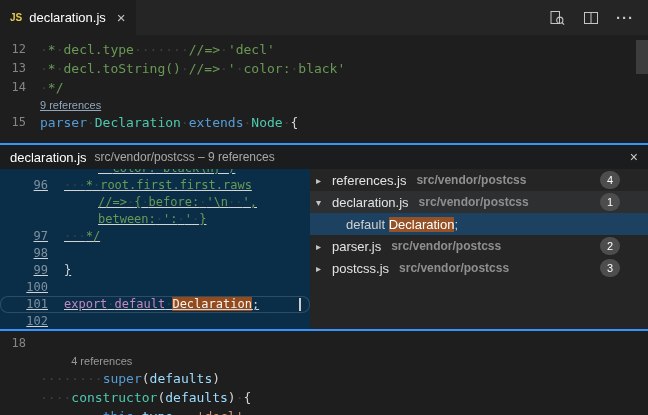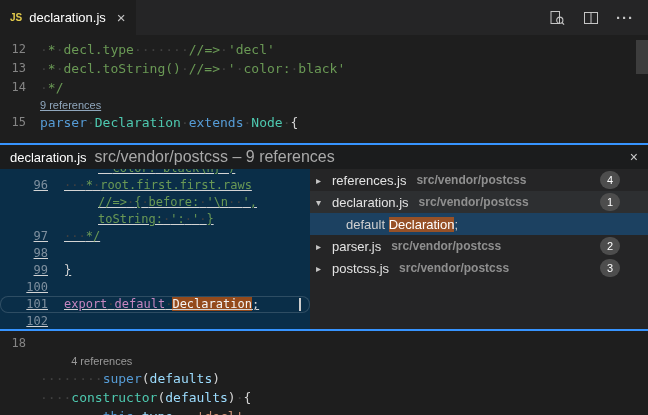--- a/index.html
+++ b/index.html
@@ -35,21 +35,21 @@
             font-family:"Liberation Sans",sans-serif;}
   .lens-row.link{color:#90a7bd;text-decoration:underline;cursor:pointer;}
 
   .editor-top{height:108px;padding-top:5px;box-sizing:border-box;position:relative;}
   .scrollbar{position:absolute;top:40px;right:0;width:12px;height:34px;background:rgba(121,121,121,0.35);}
 
   
   .peek{border-top:2px solid #3794ff;border-bottom:2px solid #3794ff;}
   .peek-header{height:24px;background:#1b1c1d;display:flex;align-items:center;padding:0 10px;}
   .peek-title{color:#ffffff;font-size:13px;}
-  .peek-info{color:#a9a9a9;font-size:16px;margin-left:8px;}
+  .peek-info{color:#a9a9a9;font-size:12px;margin-left:8px;}
   .peek-close{margin-left:auto;color:#cccccc;font-size:14px;cursor:pointer;line-height:1;}
   .peek-body{display:flex;height:160px;}
   .peek-editor{width:310px;flex:none;background:#0a2e48;overflow:hidden;}
   .peek-editor .code-line{height:17px;line-height:17px;font-size:12px;text-decoration:underline;}
   .peek-editor .gutter{width:48px;padding-right:8px;color:#7f909f;}
   .peek-editor .clip{margin-top:-9px;}
   .peek-editor .wrap .content{padding-left:34px;}
   .peek-editor .current{box-shadow:inset 0 0 0 1px rgba(255,255,255,0.15);border-radius:8px;}
 
   .peek-results{flex:1;background:#252526;overflow:hidden;}
@@ -130,21 +130,21 @@
         <div class="code-line">
           <span class="gutter">96</span>
           <span class="content"><span class="tk-ws">···</span><span class="tk-cm">*</span><span class="tk-ws">·</span><span class="tk-cm">root.first.first.raws</span></span>
         </div>
         <div class="code-line wrap">
           <span class="gutter"></span>
           <span class="content"><span class="tk-cm">//=&gt;</span><span class="tk-ws">·</span><span class="tk-cm">{</span><span class="tk-ws">·</span><span class="tk-cm">before:</span><span class="tk-ws">·</span><span class="tk-cm">'\n</span><span class="tk-ws">··</span><span class="tk-cm">',</span></span>
         </div>
         <div class="code-line wrap">
           <span class="gutter"></span>
-          <span class="content"><span class="tk-cm">toString:</span><span class="tk-ws">·</span><span class="tk-cm">':</span><span class="tk-ws">·</span><span class="tk-cm">'</span><span class="tk-ws">·</span><span class="tk-cm">}</span></span>
+          <span class="content"><span class="tk-cm">between:</span><span class="tk-ws">·</span><span class="tk-cm">':</span><span class="tk-ws">·</span><span class="tk-cm">'</span><span class="tk-ws">·</span><span class="tk-cm">}</span></span>
         </div>
         <div class="code-line">
           <span class="gutter">97</span>
           <span class="content"><span class="tk-ws">···</span><span class="tk-cm">*/</span></span>
         </div>
         <div class="code-line">
           <span class="gutter">98</span>
           <span class="content"></span>
         </div>
         <div class="code-line">

